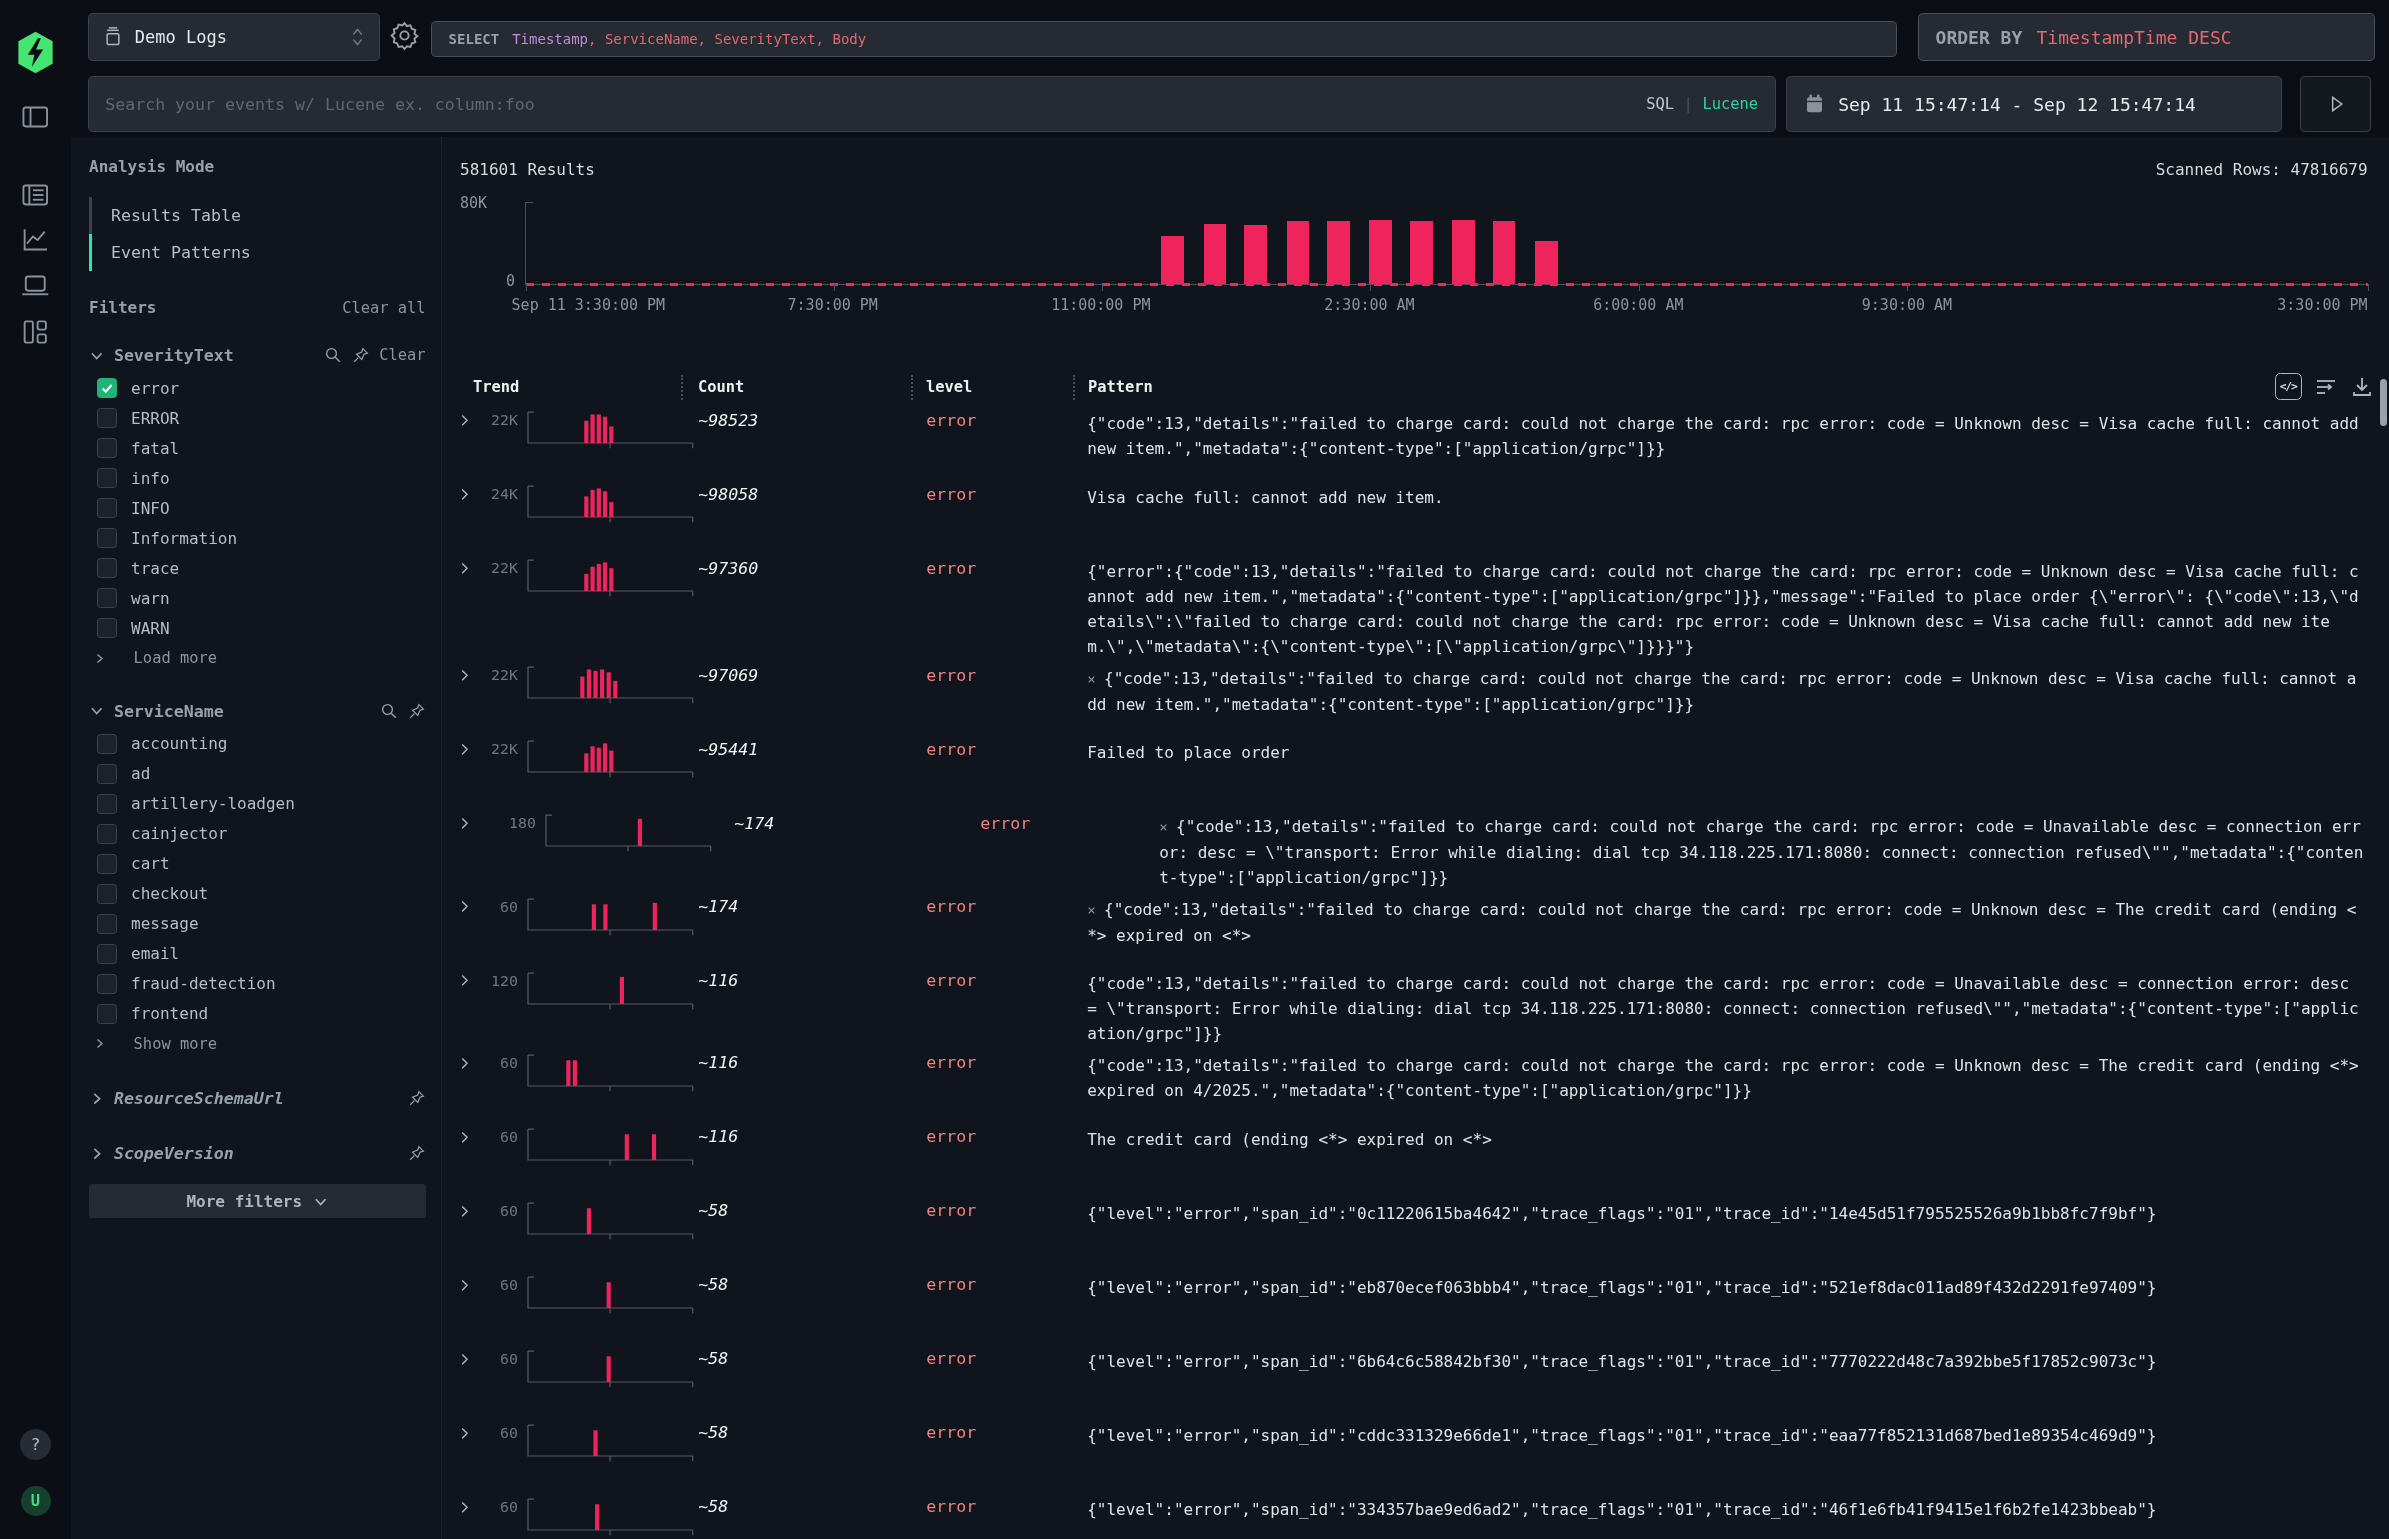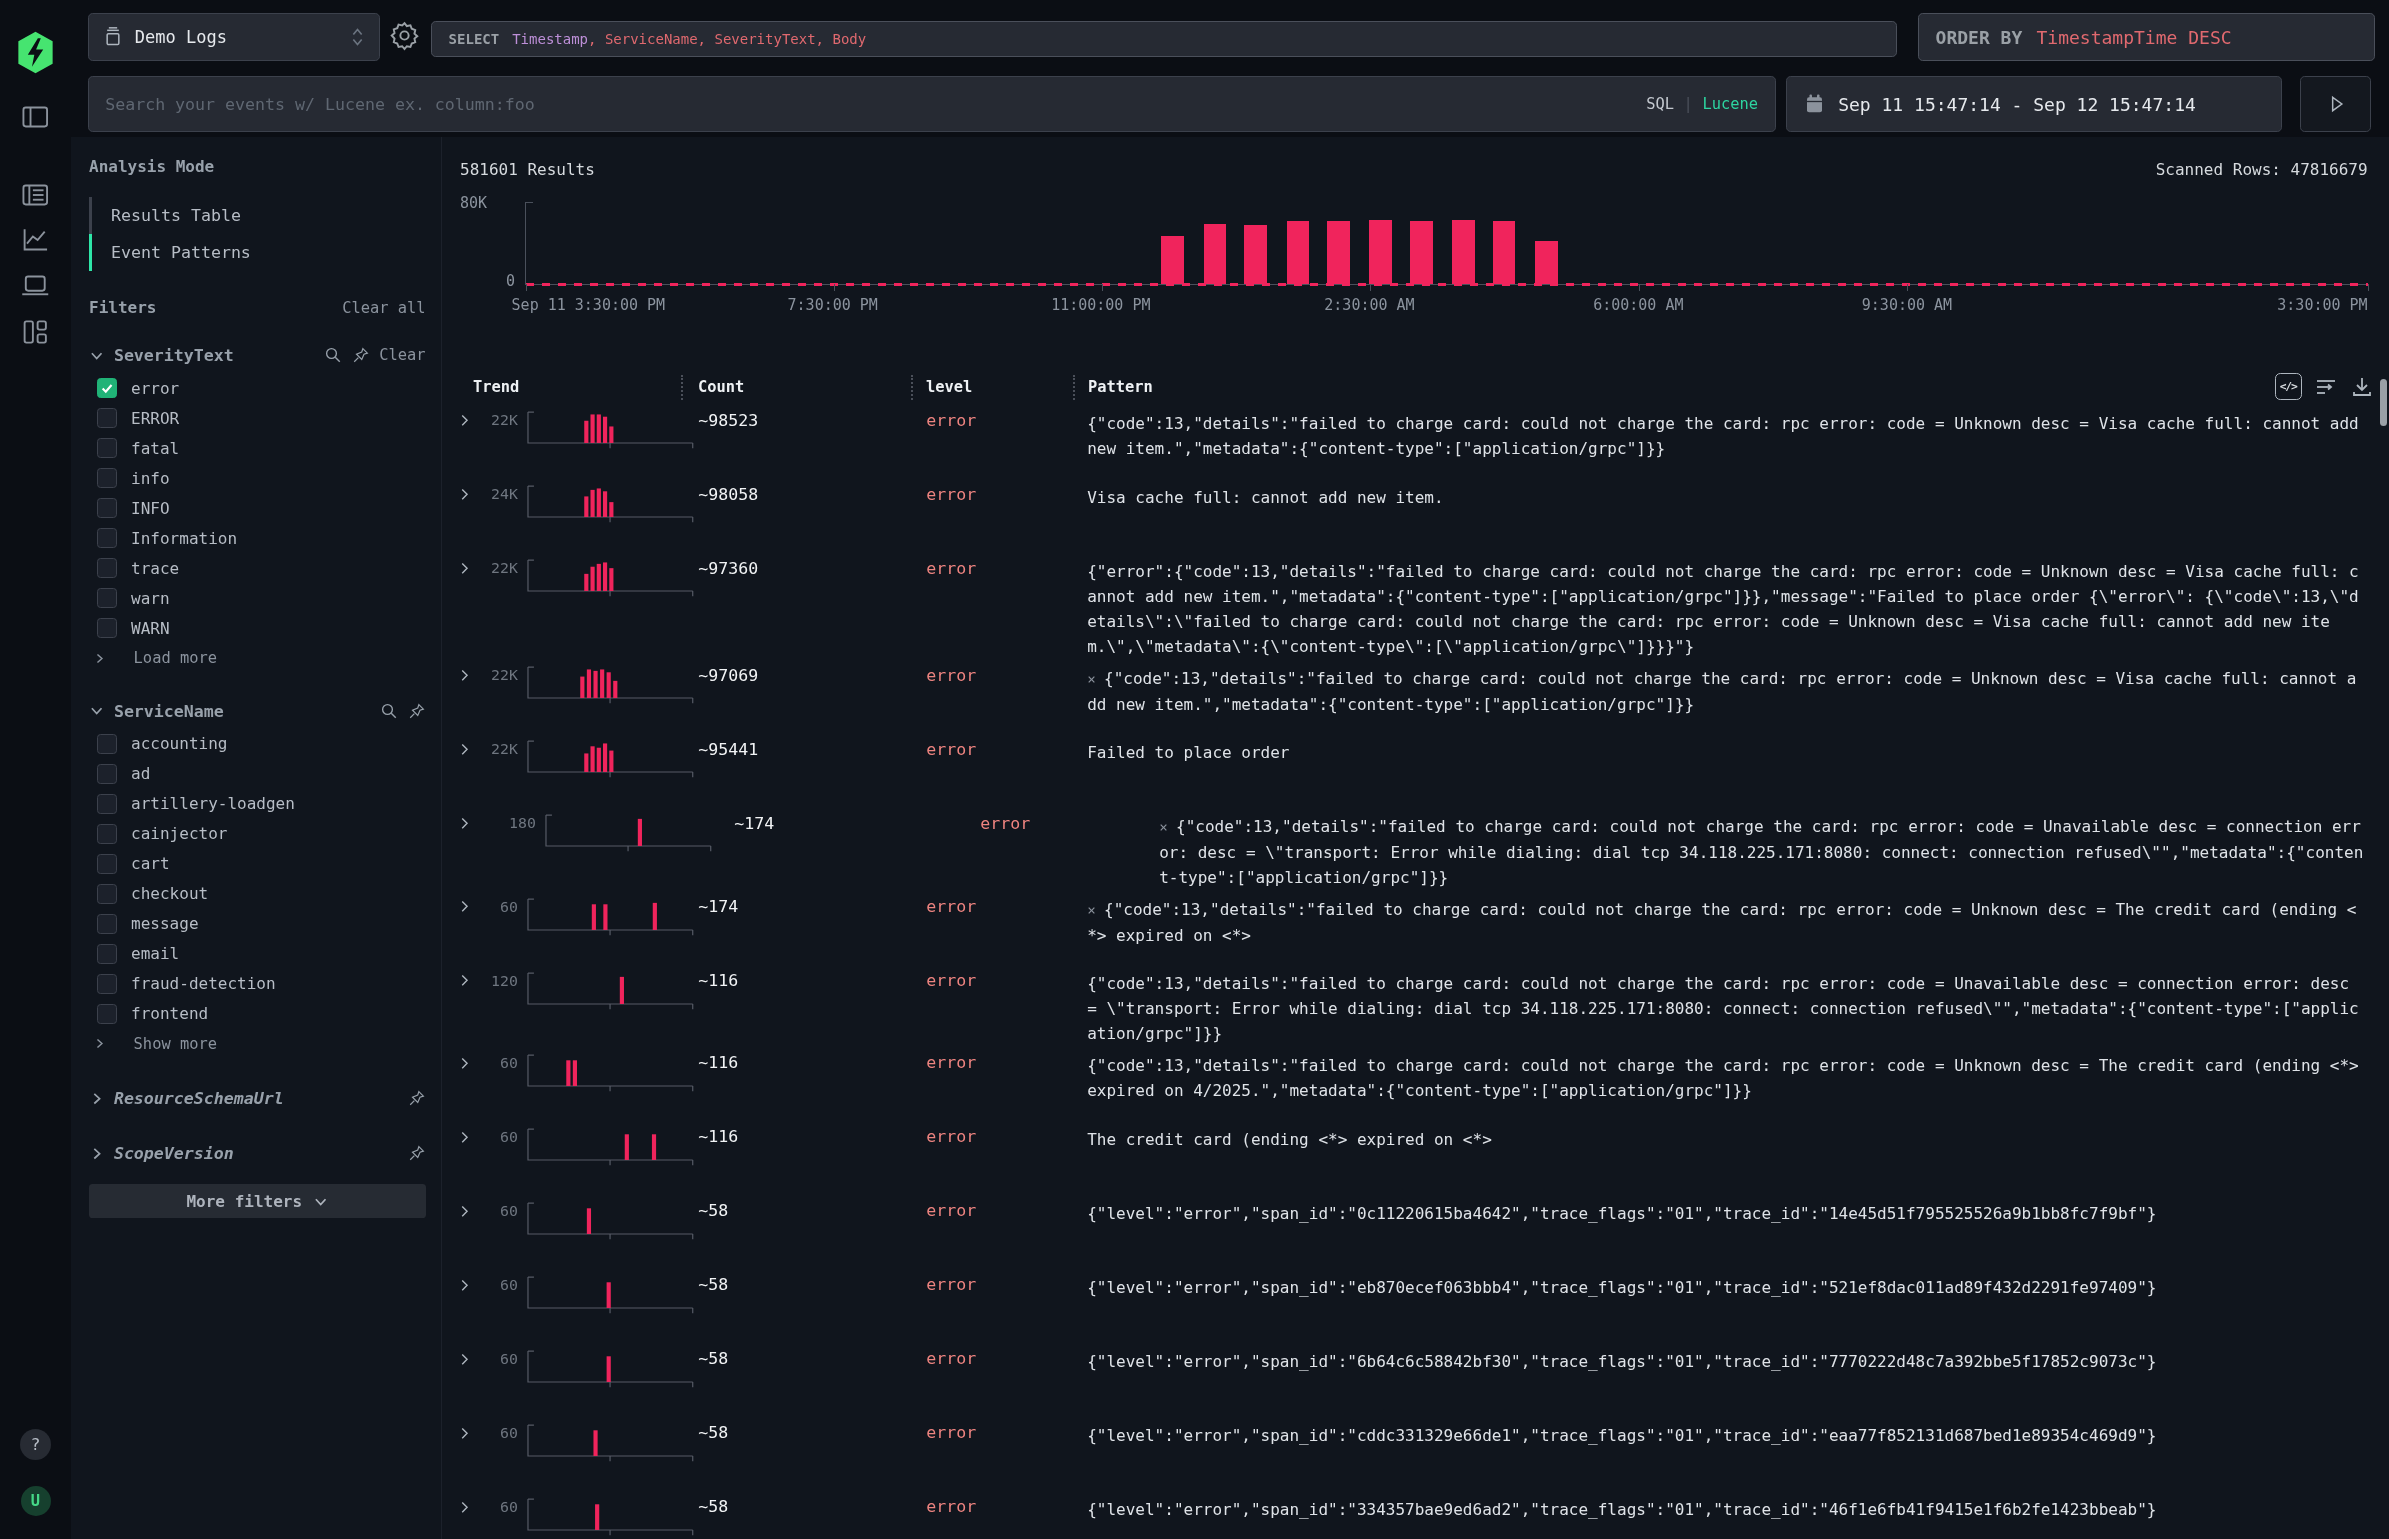--- a/index.html
+++ b/index.html
@@ -80,21 +80,21 @@
   #grid-head .hlab{position:absolute;top:4.7px;}
   #grid-head .sep{position:absolute;top:2.4px;height:25px;width:0;border-left:2.4px dotted #4a4f59;}
   #grid-head .hicons{position:absolute;right:15.4px;top:0;display:flex;align-items:center;gap:12px;color:#aeb6bf;}
   .codebox{width:27px;height:27px;border:1.2px solid #aeb6bf;border-radius:5.3px;display:flex;align-items:center;justify-content:center;font-size:11.3px;color:#d6dade;letter-spacing:-1.2px;}
   #scroll-thumb{position:absolute;right:2.4px;top:242px;width:7.1px;height:47px;border-radius:3.6px;background:#9aa0a6;}
 
   #pattern-rows{position:absolute;left:0;right:0;top:267px;}
   .prow{display:grid;grid-template-columns:28.5px 217px 228px 161px 1fr;padding-left:10.7px;align-items:start;}
   .prow .chev{padding-top:8.3px;padding-left:3.6px;}
   .prow .trendcell{overflow:visible;padding-top:2.4px;}
-  .prow .countcell{padding-top:7.1px;color:#f1f3f5;font-size:16.6px;}
+  .prow .countcell{padding-top:7.1px;color:#f1f3f5;font-size:16.6px;font-style:italic;}
   .prow .levelcell{padding-top:7.1px;color:var(--salmon);font-size:16.6px;}
   .prow .patcell{padding-top:7.1px;padding-right:24px;color:#dfe3e8;font-size:16px;line-height:25px;overflow-wrap:anywhere;word-break:break-all;}
   .prow .xmark{color:#8b929c;font-size:14.2px;margin-right:8.3px;}
 </style>
 </head>
 <body>
 
 <div id="rail">
   <div style="margin-top:31px">
     <svg width="39" height="43" viewBox="0 0 66 72">

